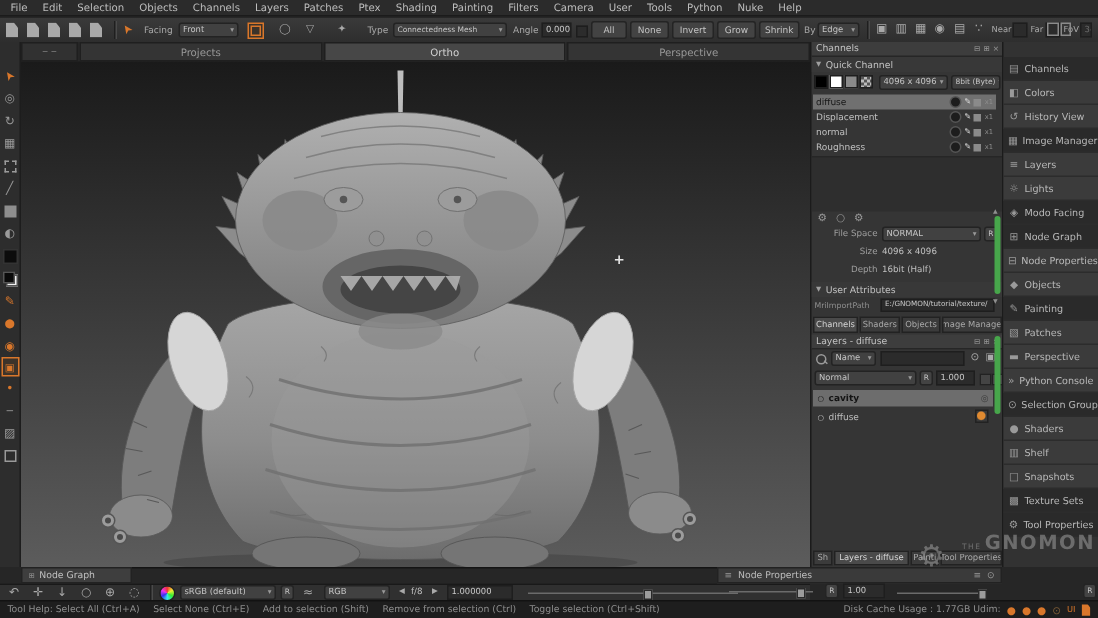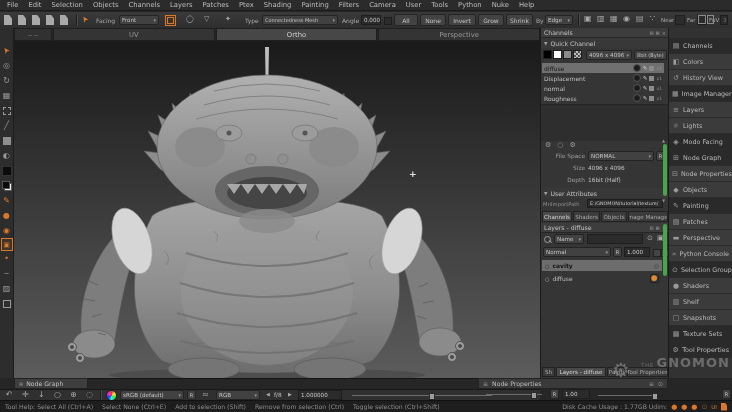--- a/index.html
+++ b/index.html
@@ -192,21 +192,21 @@
     <div class="abs fld" style="left:697px;top:3px;width:10px;height:10px;"></div>
     <span class="abs lab" style="left:709px;top:5px;font-size:5.6px;">FoV</span>
     <div class="abs fld" style="left:720px;top:3px;width:8px;height:10px;color:#6d6d6d;">34.000</div>
   </div>
 
   <div class="abs tabbar">
     <div class="tabbox">
         <span>‒</span>
         <span>‒</span>
       </div>
-    <div class="vtab">UV</div>
+    <div class="vtab">Projects</div>
     <div class="vtab active">Ortho</div>
     <div class="vtab">Perspective</div>
   </div>
 
   <div class="abs lefttools">
     <div class="ltool">
         <span class="orange" style="transform:rotate(-125deg);display:inline-block;">➤</span>
       </div>
     <div class="ltool">
         <span>◎</span>

